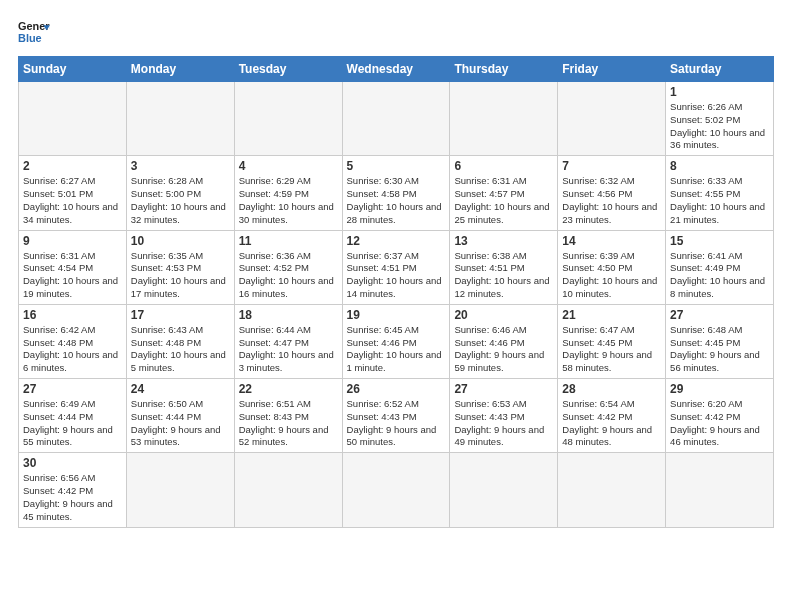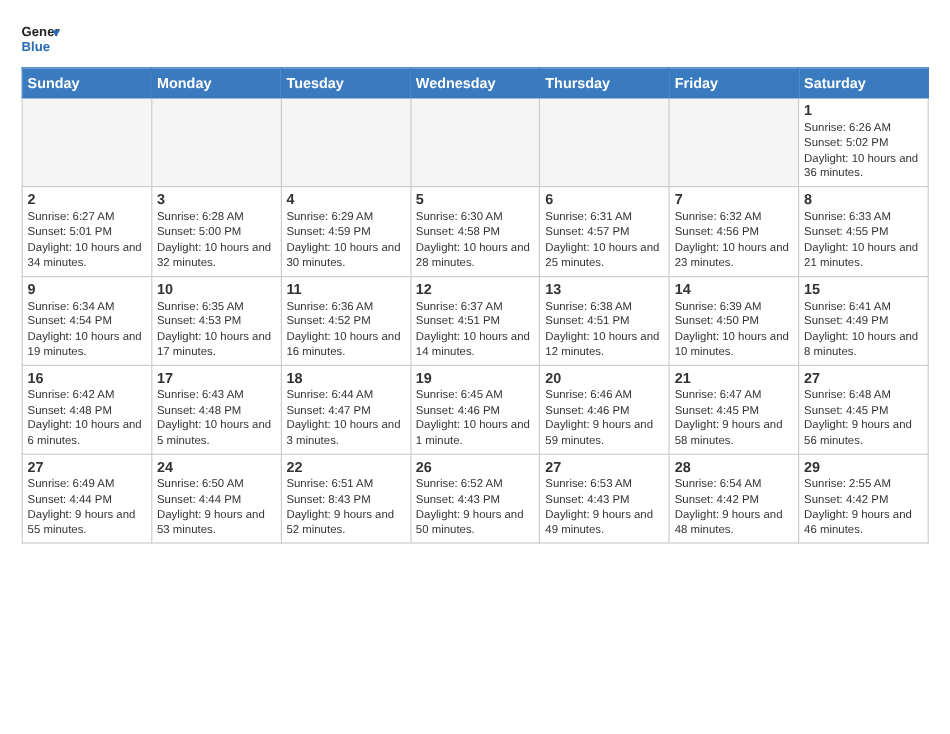--- a/index.html
+++ b/index.html
@@ -169,21 +169,21 @@
           <td>
             <span class="day-num">8</span>
             <div class="day-info">Sunrise: 6:33 AM
 Sunset: 4:55 PM
 Daylight: 10 hours and 21 minutes.</div>
           </td>
         </tr>
         <tr>
           <td>
             <span class="day-num">9</span>
-            <div class="day-info">Sunrise: 6:34 AM
+            <div class="day-info">Sunrise: 6:31 AM
 Sunset: 4:54 PM
 Daylight: 10 hours and 19 minutes.</div>
           </td>
           <td>
             <span class="day-num">10</span>
             <div class="day-info">Sunrise: 6:35 AM
 Sunset: 4:53 PM
 Daylight: 10 hours and 17 minutes.</div>
           </td>
           <td>
@@ -293,20 +293,34 @@
 Daylight: 9 hours and 49 minutes.</div>
           </td>
           <td>
             <span class="day-num">28</span>
             <div class="day-info">Sunrise: 6:54 AM
 Sunset: 4:42 PM
 Daylight: 9 hours and 48 minutes.</div>
           </td>
           <td>
             <span class="day-num">29</span>
-            <div class="day-info">Sunrise: 2:55 AM
+            <div class="day-info">Sunrise: 6:20 AM
 Sunset: 4:42 PM
 Daylight: 9 hours and 46 minutes.</div>
           </td>
+        </tr>
+        <tr class="last-row">
+          <td>
+            <span class="day-num">30</span>
+            <div class="day-info">Sunrise: 6:56 AM
+Sunset: 4:42 PM
+Daylight: 9 hours and 45 minutes.</div>
+          </td>
+          <td class="empty"></td>
+          <td class="empty"></td>
+          <td class="empty"></td>
+          <td class="empty"></td>
+          <td class="empty"></td>
+          <td class="empty"></td>
         </tr>
       </tbody>
   </table>
 </div>
 
 </body></html>

